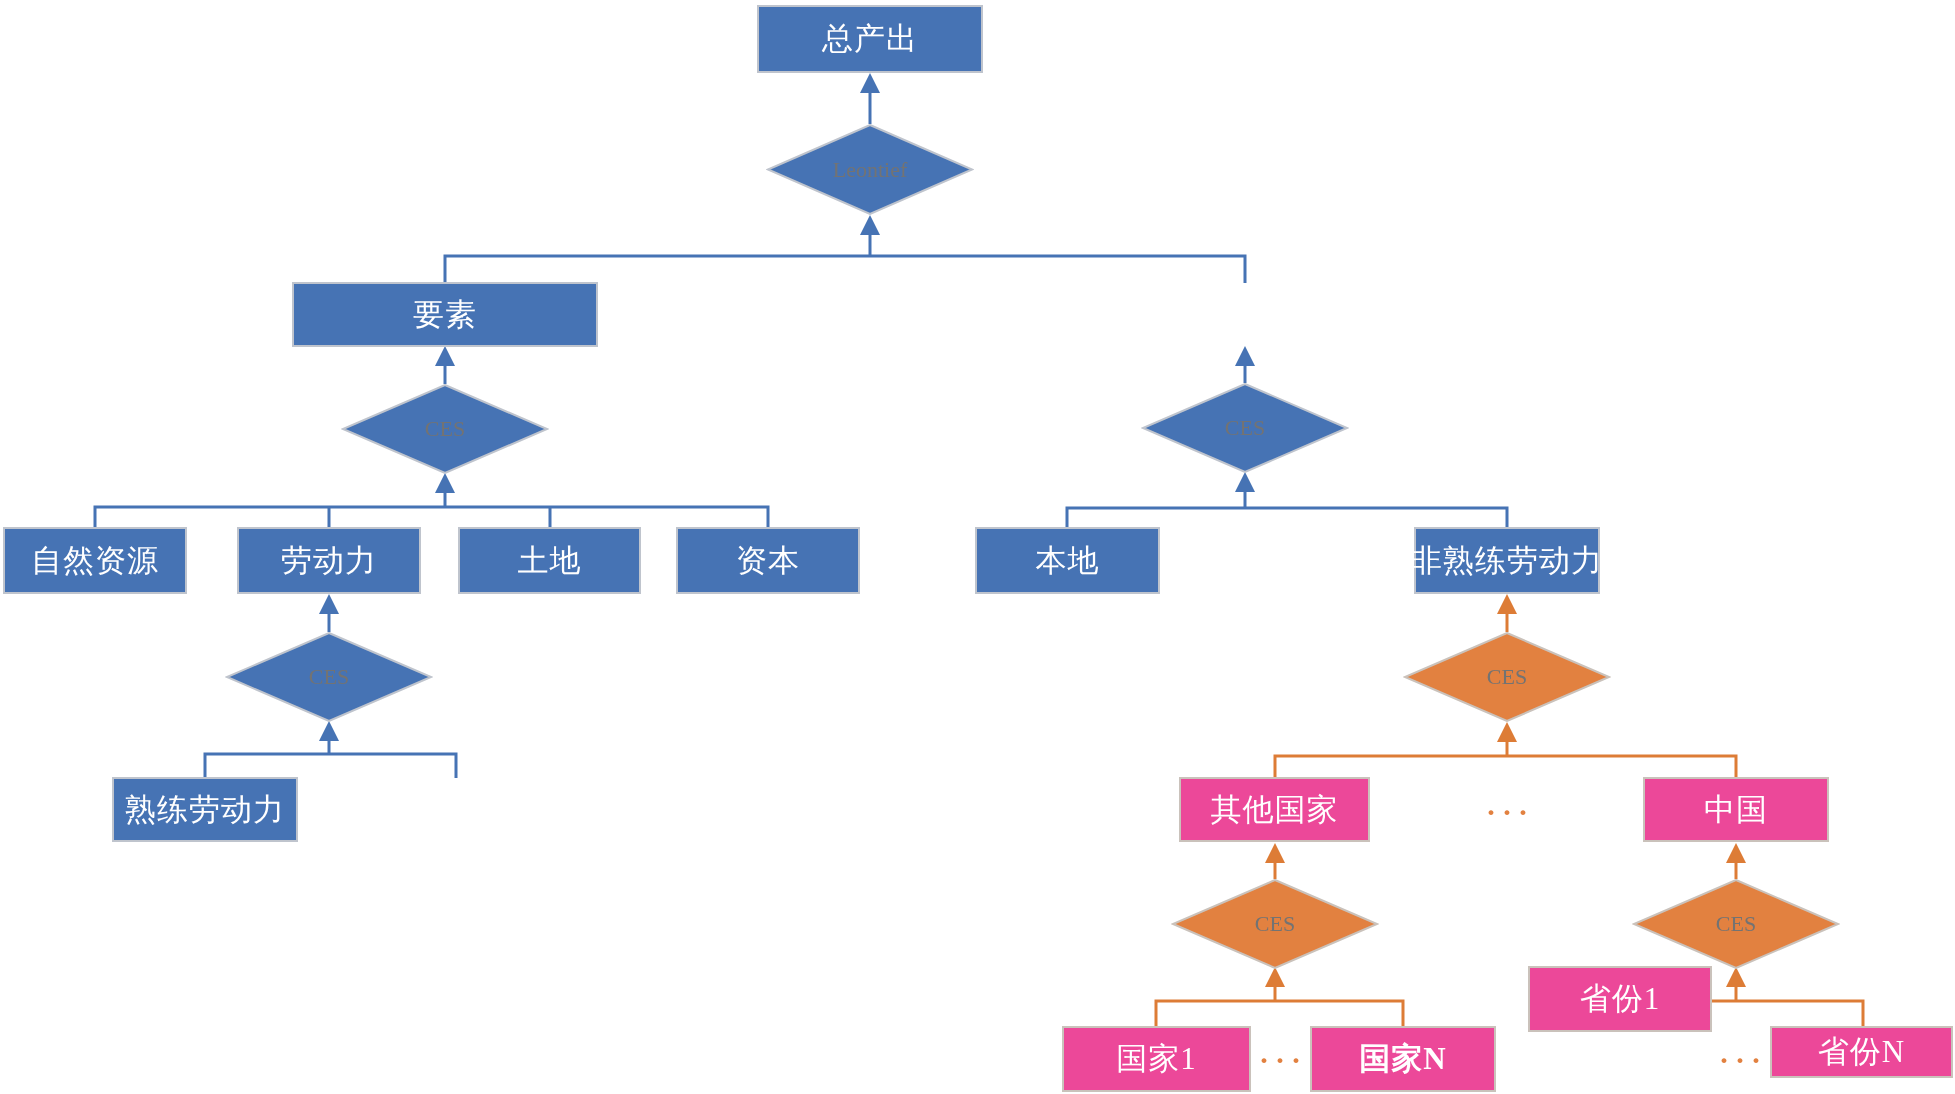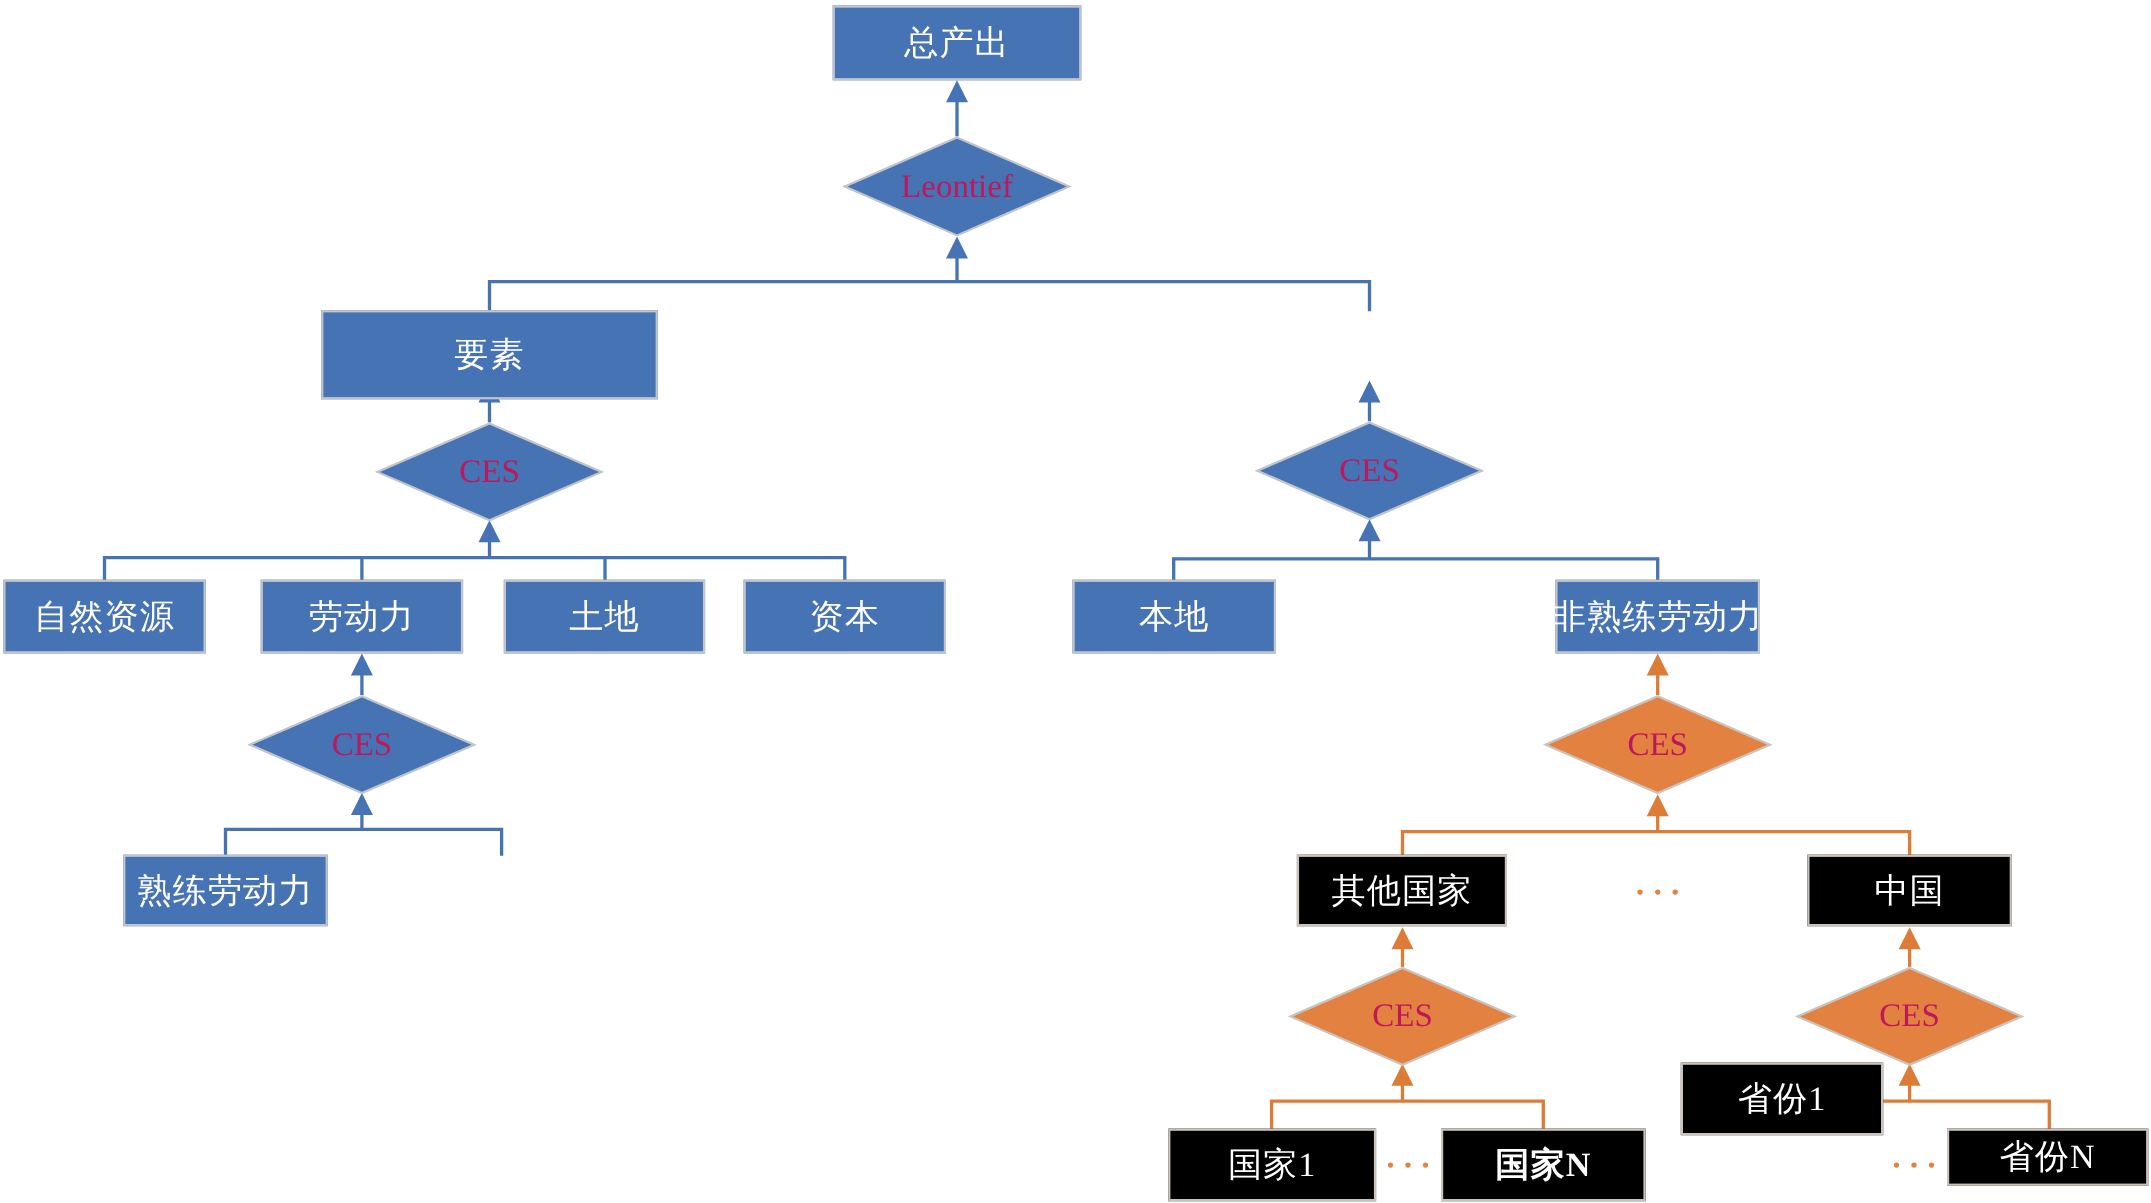--- a/index.html
+++ b/index.html
@@ -28,33 +28,33 @@
     justify-content: center;
     box-sizing: border-box;
     color: #ffffff;
     font-size: 31px;
     letter-spacing: 1px;
     text-align: center;
     border: 2px solid;
     white-space: nowrap;
   }
   .box.blue   { background: #4673B4; border-color: #BFC4CD; }
-  .box.orange { background: #000000; border-color: #CAC2BB; }
+  .box.orange { background: #ec4899; border-color: #CAC2BB; }
   .diamond { position: absolute; }
   .diamond svg { position: absolute; left: 0; top: 0; width: 100%; height: 100%; display: block; }
   .diamond.blue   svg polygon { fill: #4673B4; stroke: #BFC4CD; stroke-width: 2; }
   .diamond.orange svg polygon { fill: #E28140; stroke: #CAC2BB; stroke-width: 2; }
   .dlabel {
     position: absolute;
     left: 0; top: 0; right: 0; bottom: 0;
     display: flex;
     align-items: center;
     justify-content: center;
-    color: #be185d;
-    font-size: 30px;
+    color: #737373;
+    font-size: 22px;
   }
   .dots {
     position: absolute;
     transform: translate(-50%, -50%);
     color: #E28140;
     font-size: 30px;
     font-weight: bold;
     letter-spacing: 6px;
     line-height: 1;
   }
@@ -108,21 +108,21 @@
 
   <div class="box blue" style="left:757px; top:5px; width:226px; height:68px;">总产出</div>
 
   <div class="diamond blue" style="left:766px; top:124px; width:208px; height:91px;">
     <svg viewBox="0 0 208 91" preserveAspectRatio="none">
       <polygon points="104,1 206,45.5 104,90 2,45.5"></polygon>
       </svg>
     <span class="dlabel">Leontief</span>
   </div>
 
-  <div class="box blue" style="left:292px; top:282px; width:306px; height:81px;">要素</div>
+  <div class="box blue" style="left:292px; top:282px; width:306px; height:65px;">要素</div>
 
   <div class="diamond blue" style="left:341px; top:384px; width:208px; height:90px;">
     <svg viewBox="0 0 208 90" preserveAspectRatio="none">
       <polygon points="104,1 206,45 104,89 2,45"></polygon>
       </svg>
     <span class="dlabel">CES</span>
   </div>
   <div class="diamond blue" style="left:1141px; top:383px; width:208px; height:90px;">
     <svg viewBox="0 0 208 90" preserveAspectRatio="none">
       <polygon points="104,1 206,45 104,89 2,45"></polygon>

